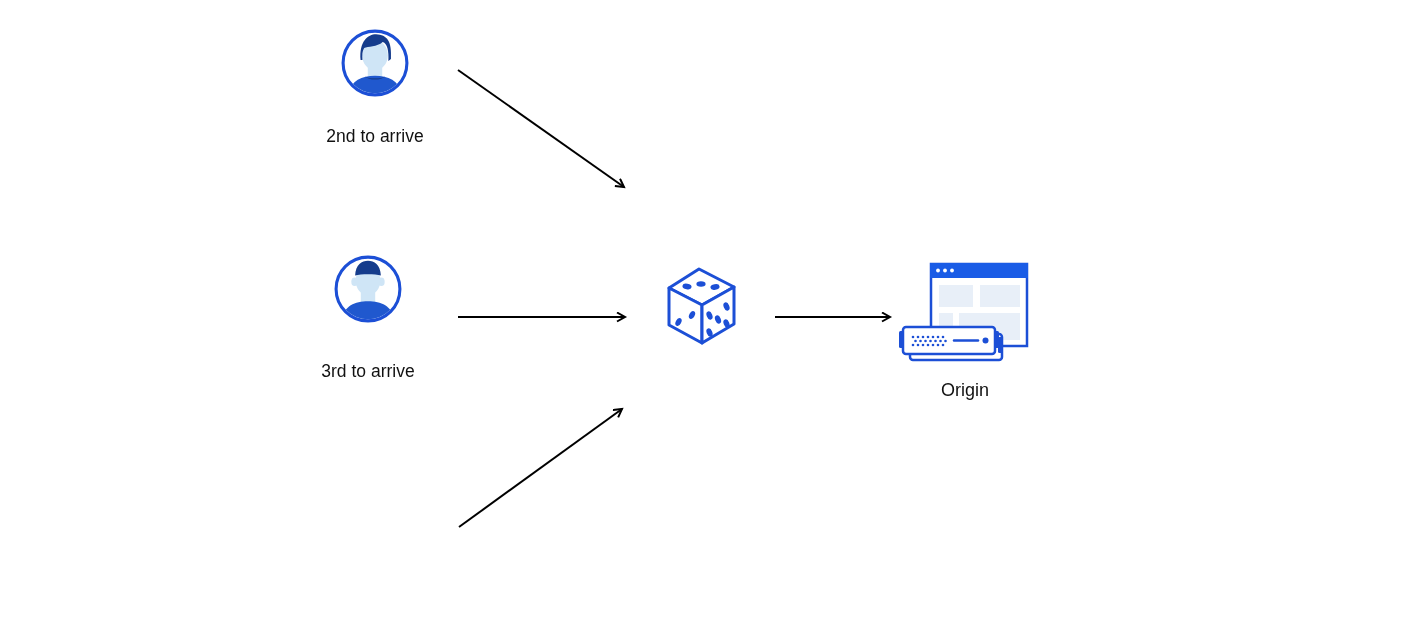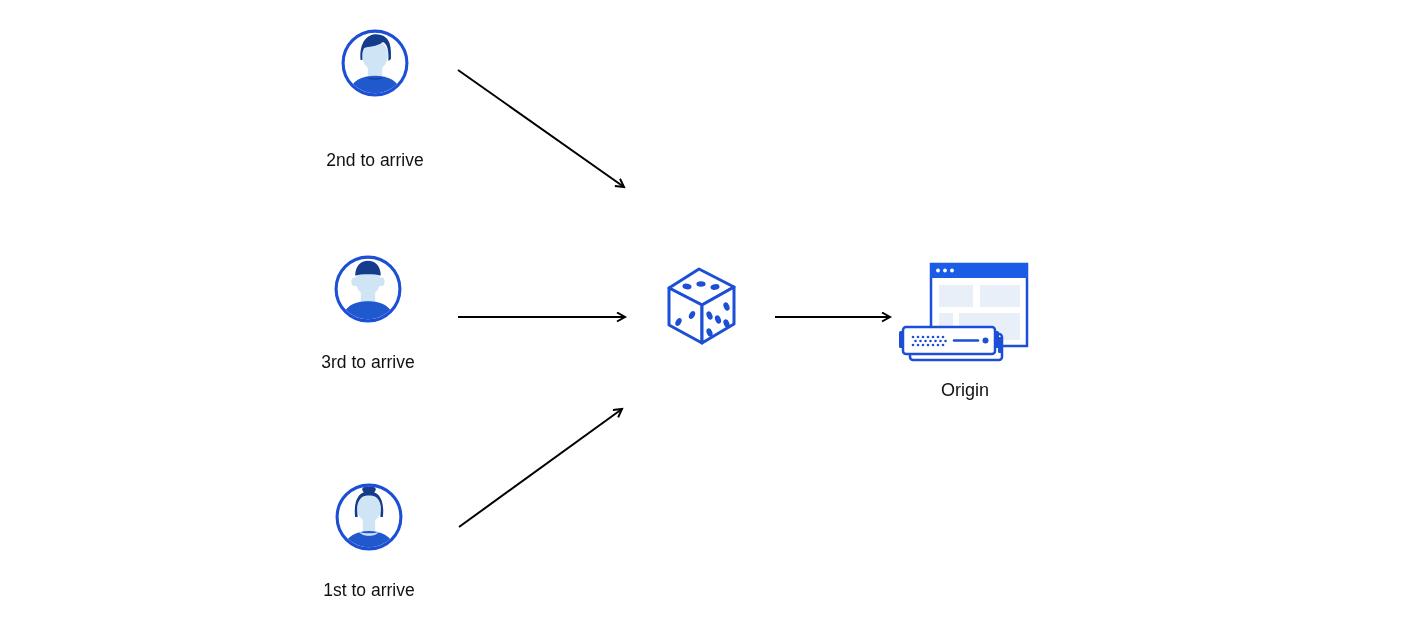--- a/index.html
+++ b/index.html
@@ -51,21 +51,21 @@
       <marker id="ah" markerUnits="userSpaceOnUse" markerWidth="16" markerHeight="16" refX="10" refY="5" orient="auto">
         <path d="M2,0.5 L10,5 L2,9.5" fill="none" stroke="var(--arrow-black,#000)" stroke-width="2"></path>
       </marker>
     </defs>
     <line x1="458" y1="70" x2="624" y2="187" stroke="var(--arrow-black,#000)" stroke-width="2" marker-end="url(#ah)"></line>
     <line x1="458" y1="317" x2="625" y2="317" stroke="var(--arrow-black,#000)" stroke-width="2" marker-end="url(#ah)"></line>
     <line x1="459" y1="527" x2="622" y2="409" stroke="var(--arrow-black,#000)" stroke-width="2" marker-end="url(#ah)"></line>
     <line x1="775" y1="317" x2="890" y2="317" stroke="var(--arrow-black,#000)" stroke-width="2" marker-end="url(#ah)"></line>
   </svg>
 
-  <div class="node abs" style="left:300px; top:28px; width:150px;gap:24px;">
+  <div class="node abs" style="left:300px; top:28px; width:150px;">
     <svg width="70" height="70" viewBox="0 0 68 68">
       <defs>
           <clipPath id="c1">
             <circle cx="34" cy="34" r="29.5"></circle>
           </clipPath>
         </defs>
       <circle cx="34" cy="34" r="31" fill="#ffffff" stroke="var(--icon-blue)" stroke-width="3"></circle>
       <g clip-path="url(#c1)">
         <rect x="27" y="34" width="14" height="18" fill="var(--face-blue)"></rect>
         <path d="M7,68 C9,52 20,46.5 34,46.5 C48,46.5 59,52 61,68 Z" fill="var(--shirt-blue)"></path>
@@ -87,43 +87,23 @@
       <circle cx="34" cy="34" r="31" fill="#ffffff" stroke="var(--icon-blue)" stroke-width="3"></circle>
       <g clip-path="url(#c2)">
         <rect x="27" y="33" width="14" height="18" fill="var(--face-blue)"></rect>
         <path d="M7,68 C9,51.5 20,46 34,46 C48,46 59,51.5 61,68 Z" fill="var(--shirt-blue)"></path>
         <ellipse cx="21" cy="27" rx="3.2" ry="4.2" fill="var(--face-blue)"></ellipse>
         <ellipse cx="47" cy="27" rx="3.2" ry="4.2" fill="var(--face-blue)"></ellipse>
         <ellipse cx="34" cy="26" rx="12" ry="14" fill="var(--face-blue)"></ellipse>
         <path d="M21.5,21 C22,10 28,6.5 34,6.5 C40,6.5 46,10 46.5,21 C41,19.2 27,19.2 21.5,21 Z" fill="var(--hair-navy)"></path>
       </g>
     </svg>
-    <div class="node-label" style="margin-top:27px;">3rd to arrive</div>
+    <div class="node-label" style="margin-top:36px;">3rd to arrive</div>
   </div>
 
-  <div class="node abs" style="left:294px; top:482px; width:150px;">
-    <svg width="70" height="70" viewBox="0 0 68 68">
-      <defs>
-          <clipPath id="c3">
-            <circle cx="34" cy="34" r="29.5"></circle>
-          </clipPath>
-        </defs>
-      <circle cx="34" cy="34" r="31" fill="#ffffff" stroke="var(--icon-blue)" stroke-width="3"></circle>
-      <g clip-path="url(#c3)">
-        <rect x="28" y="33" width="12" height="18" fill="var(--face-blue)"></rect>
-        <path d="M8,68 C10,53 21,47.5 34,47.5 C47,47.5 58,53 60,68 Z" fill="var(--shirt-blue)"></path>
-        <path d="M24,48 C27,53.5 41,53.5 44,48 C40,50.5 28,50.5 24,48 Z" fill="var(--face-blue)"></path>
-        <ellipse cx="34" cy="7" rx="6.5" ry="5" fill="var(--hair-navy)"></ellipse>
-        <path d="M20.5,34 C18.5,15 26,9 34,9 C42,9 49.5,15 47.5,34 L45,34 C46,22.5 44,16.5 40,14.5 C36,18 30,18 26.5,16 C23.5,19.5 22,26.5 23,34 Z" fill="var(--hair-navy)"></path>
-        <ellipse cx="34" cy="25.5" rx="11.5" ry="13.5" fill="var(--face-blue)"></ellipse>
-        <path d="M23.5,18 C26,11.5 42,11.5 44.5,18 C45,15 43,11 34,11 C25,11 23,15 23.5,18 Z" fill="var(--hair-navy)"></path>
-      </g>
-    </svg>
-    <div class="node-label" style="margin-top:27px;">1st to arrive</div>
-  </div>
 
   <div class="abs" style="left:666px; top:266px;">
     <svg width="72" height="80" viewBox="0 0 72 80">
       <g stroke="var(--icon-blue)" stroke-width="3" stroke-linejoin="round" fill="#ffffff">
         <path d="M33,3 L68,21 L36,39 L3,22 Z"></path>
         <path d="M3,22 L36,39 L36,77 L3,59 Z"></path>
         <path d="M36,39 L68,21 L68,58 L36,77 Z"></path>
       </g>
       <g fill="var(--icon-blue)">
         <ellipse cx="21" cy="20.5" rx="4.6" ry="2.8" transform="rotate(10 21 20.5)"></ellipse>

